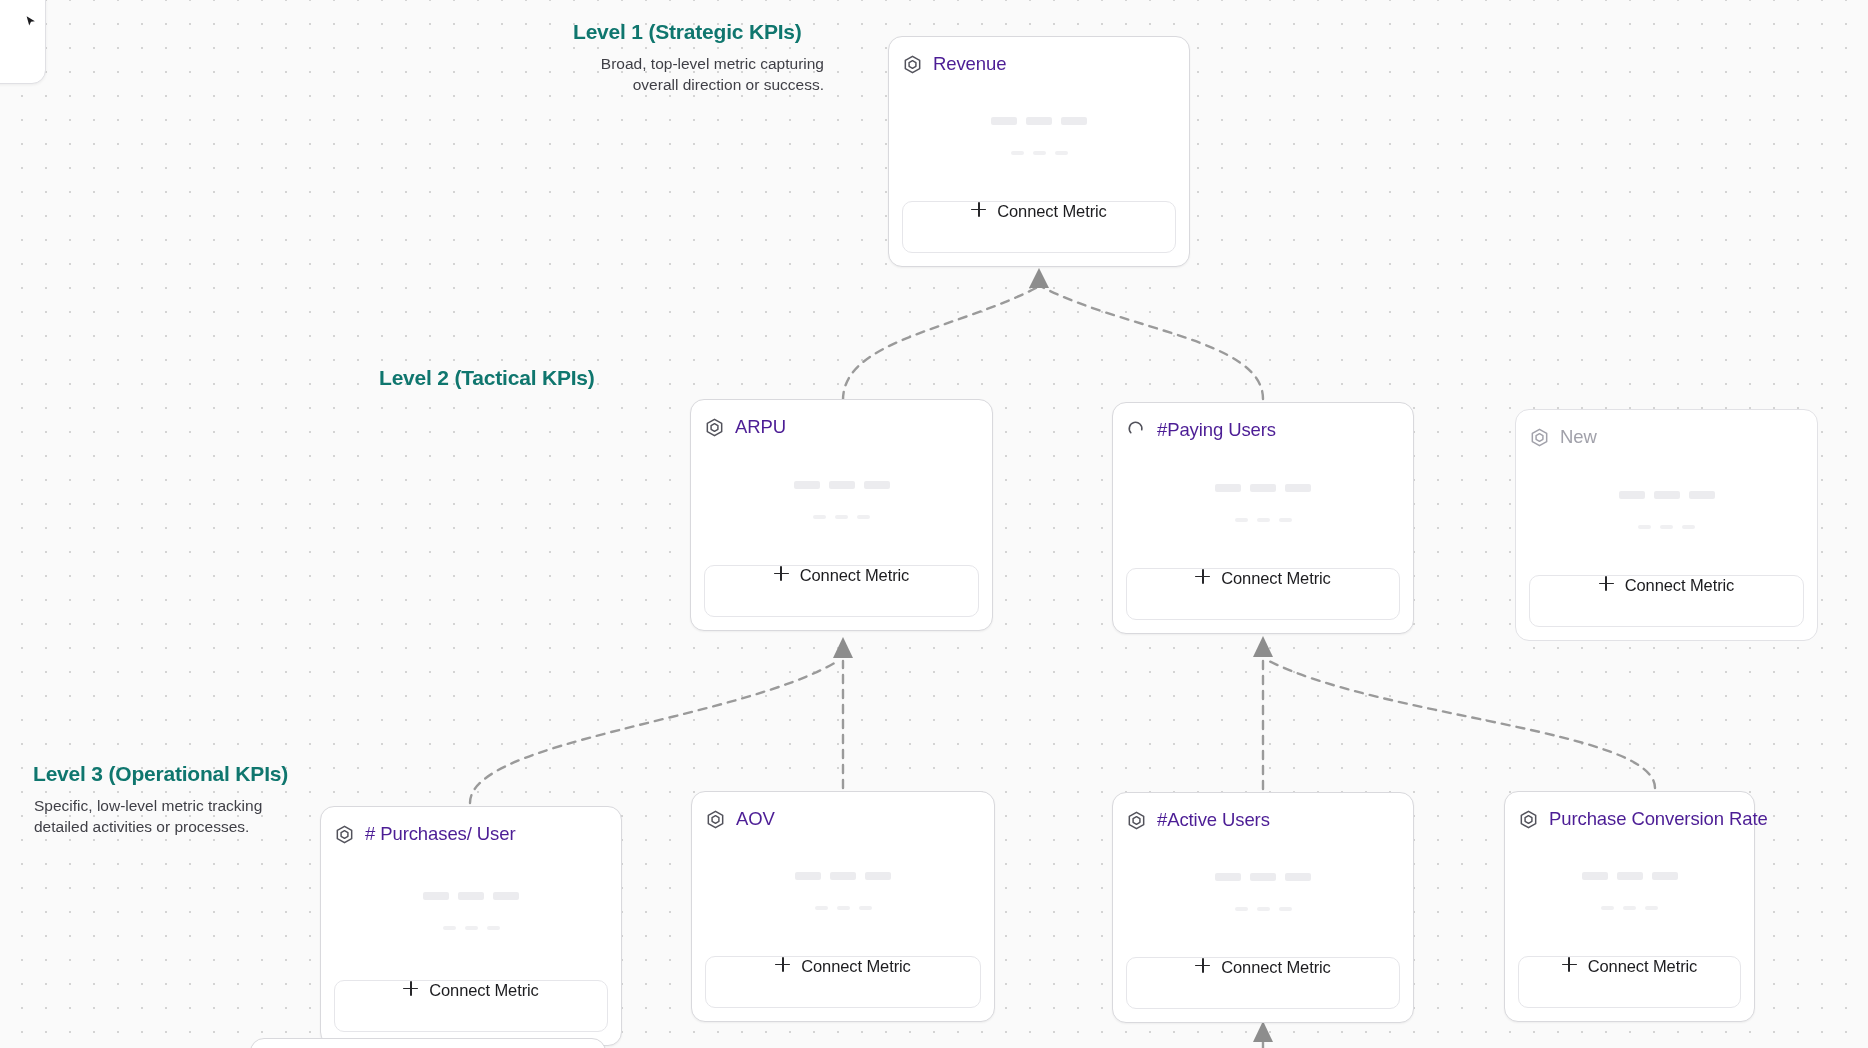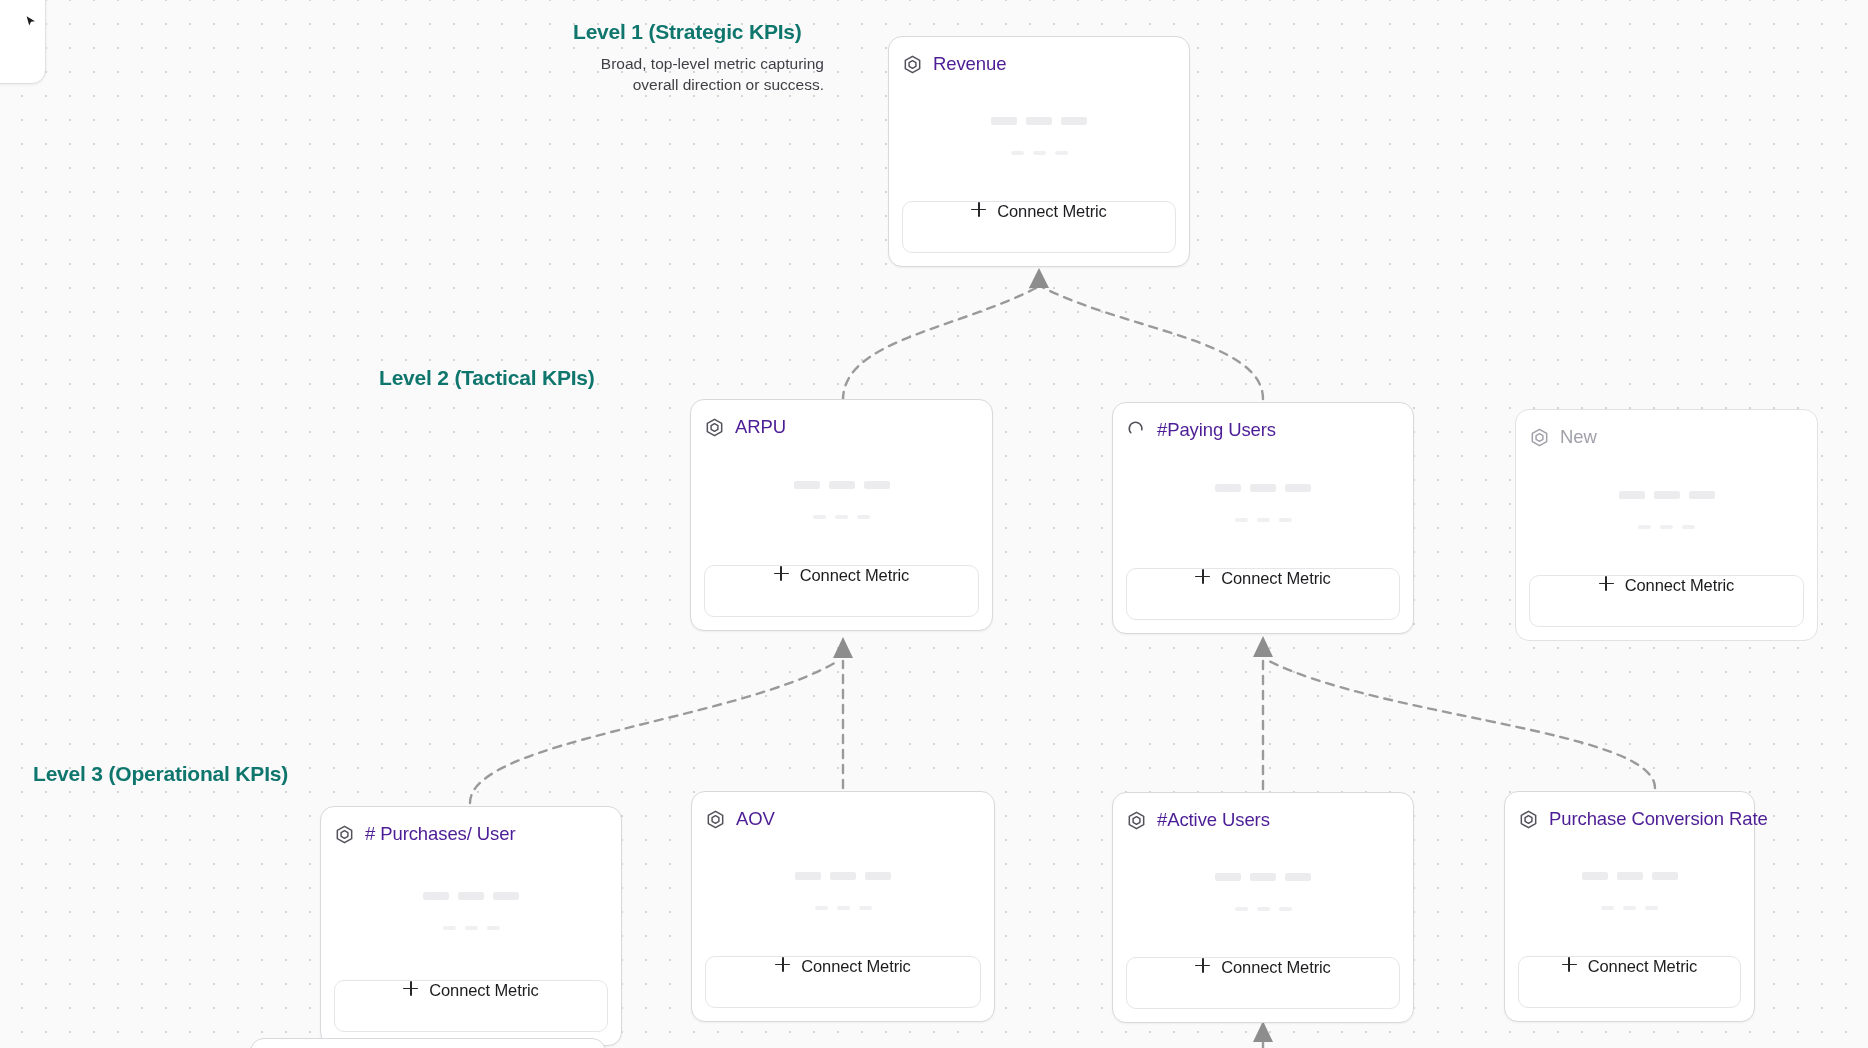--- a/index.html
+++ b/index.html
@@ -242,20 +242,21 @@
   <div class="level-title">Level 1 (Strategic KPIs)</div>
   <div class="level-desc">Broad, top-level metric capturing overall direction or success.</div>
 </div>
 
 <div class="level-label lvl2">
   <div class="level-title">Level 2 (Tactical KPIs)</div>
 </div>
 
 <div class="level-label lvl3">
   <div class="level-title">Level 3 (Operational KPIs)</div>
+  <div class="level-desc">Specific, low-level metric tracking detailed activities or processes.</div>
 </div>
 
 <div class="card" id="card-revenue">
   <div class="card-head">
     <svg class="card-icon" viewBox="0 0 24 24" fill="none" stroke="#52525b" stroke-width="1.7" stroke-linejoin="round">
       <path d="M12 2.6 L20.2 7.3 L20.2 16.7 L12 21.4 L3.8 16.7 L3.8 7.3 Z"></path>
       <path d="M12 7.6 L15.9 9.9 L15.9 14.1 L12 16.4 L8.1 14.1 L8.1 9.9 Z"></path>
     </svg>
     <span class="card-title">Revenue</span>
   </div>

